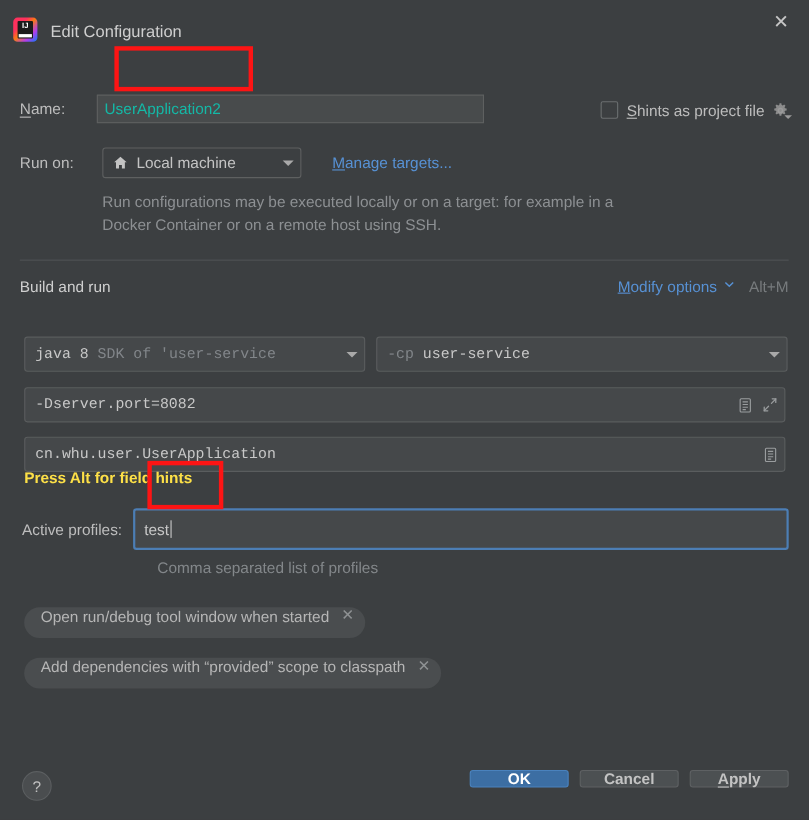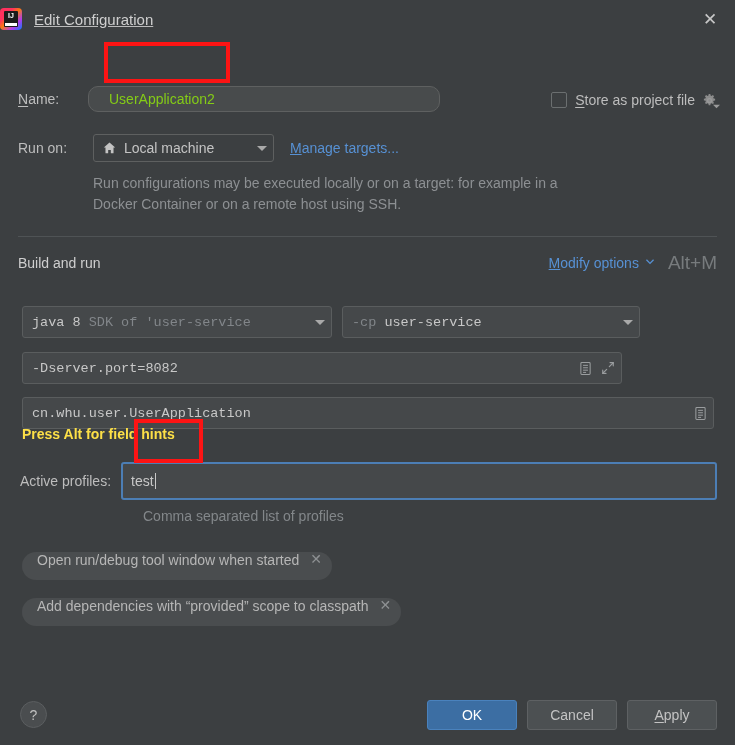--- a/index.html
+++ b/index.html
@@ -15,24 +15,23 @@
     font-size: 14px;
     overflow: hidden;
     position: relative;
     -webkit-font-smoothing: antialiased;
   }
 
   
   .titlebar {
     height: 38px;
     display: flex;
-    align-items: center;
-    padding: 0 0 0 0;
+    align-items: flex-end;
+    padding: 0 0 0 12px;
     position: relative;
-    text-decoration: underline;
   }
   .ij-logo {
     width: 22px;
     height: 22px;
     border-radius: 4px;
     position: relative;
     overflow: hidden;
     flex: 0 0 auto;
     background:
       linear-gradient(135deg, #fe315d 0%, #fe315d 30%, #f97a12 48%, #b03dec 74%, #087cfa 100%);
@@ -99,27 +98,27 @@
     top: 48px;
     left: 18px;
     right: 18px;
     display: flex;
     align-items: center;
   }
   .name-label { width: 70px; }
   .text-input {
     background: #45494a;
     border: 1px solid #5e6060;
-    border-radius: 10px;
-    color: #84cc16;
+    border-radius: 0;
+    color: #14b8a6;
     font-family: "Liberation Sans", sans-serif;
     font-size: 14px;
     height: 26px;
     box-sizing: border-box;
-    padding: 0 20px;
+    padding: 0 6px;
     outline: none;
   }
   #name-input { width: 352px; background: #484b4c; }
 
   .store-wrap {
     position: absolute;
     right: 0;
     top: 0;
     display: flex;
     align-items: center;
@@ -172,21 +171,21 @@
     width: 0; height: 0;
     border-left: 5px solid transparent;
     border-right: 5px solid transparent;
     border-top: 5px solid #a9a9a9;
     margin-left: 6px;
     flex: 0 0 auto;
   }
   .link {
     color: #5791d4;
     font-size: 14px;
-    margin-left: 16px;
+    margin-left: 28px;
     white-space: nowrap;
     cursor: default;
   }
   .link u { text-decoration: underline; }
 
   .runon-desc {
     position: absolute;
     top: 135px;
     left: 93px;
     width: 500px;
@@ -223,21 +222,21 @@
     align-items: center;
   }
   .chev-down {
     margin-left: 6px;
     color: #5791d4;
     font-size: 11px;
   }
   .shortcut {
     margin-left: 13px;
     color: #777b7d;
-    font-size: 19px;
+    font-size: 14px;
   }
 
   
   .mono {
     font-family: "Liberation Mono", "DejaVu Sans Mono", monospace;
     font-size: 13.5px;
     margin-top: 15px;
   }
   .field {
     background: #45484a;
@@ -253,28 +252,28 @@
   .bright { color: #c8c8c8; }
 
   #sdk-row {
     position: absolute;
     top: 253px;
     left: 22px;
     display: flex;
     align-items: center;
   }
   #sdk-combo { width: 310px; }
-  #cp-combo { width: 298px; margin-left: 10px; }
+  #cp-combo { width: 374px; margin-left: 10px; }
   .field .grow { flex: 1 1 auto; overflow: hidden; white-space: nowrap; }
 
   #vm-field {
     position: absolute;
     top: 299px;
     left: 22px;
-    width: 600px;
+    width: 692px;
   }
   #main-field {
     position: absolute;
     top: 344px;
     left: 22px;
     width: 692px;
   }
   .field-icons {
     display: flex;
     align-items: center;
@@ -374,31 +373,32 @@
   }
   .btn-bar {
     position: absolute;
     right: 18px;
     top: 700px;
     display: flex;
     gap: 10px;
   }
   .btn {
     min-width: 90px;
-    height: 30px;
+    height: 16px;
     border-radius: 3px;
     background: #4c5052;
     border: 1px solid #5e6163;
     color: #c3c3c3;
     font-size: 14px;
     display: flex;
     align-items: center;
     justify-content: center;
     box-sizing: border-box;
     cursor: default;
+    font-weight: bold;
   }
   .btn.primary {
     background: #3c6ea3;
     border-color: #4a82bd;
     color: #ffffff;
   }
   .btn u { text-decoration: underline; text-underline-offset: 2px; }
 
   
   .annot {
@@ -428,21 +428,21 @@
     <div class="label name-label">
       <u>N</u><span>ame:</span>
     </div>
     <div class="text-input" id="name-input" style="display:flex;align-items:center;">
       <span>UserApplication2</span>
     </div>
 
     <div class="store-wrap">
       <div class="checkbox"></div>
       <div class="label">
-        <u>S</u><span>tore as project file</span>
+        <u>S</u><span>hints as project file</span>
       </div>
       <div class="gear-icon">
         <svg viewBox="0 0 16 16" width="15" height="15" fill="#9a9a9a">
           <path d="M8 5.2A2.8 2.8 0 1 0 8 10.8 2.8 2.8 0 0 0 8 5.2zm0 1.5a1.3 1.3 0 1 1 0 2.6 1.3 1.3 0 0 1 0-2.6z"></path>
           <path d="M7.1 1h1.8l.25 1.6c.4.12.78.28 1.12.49l1.32-.93 1.27 1.27-.93 1.32c.21.34.37.72.49 1.12L14 6.1v1.8l-1.6.25c-.12.4-.28.78-.49 1.12l.93 1.32-1.27 1.27-1.32-.93c-.34.21-.72.37-1.12.49L8.9 13H7.1l-.25-1.6a4.4 4.4 0 0 1-1.12-.49l-1.32.93-1.27-1.27.93-1.32a4.4 4.4 0 0 1-.49-1.12L2 7.9V6.1l1.6-.25c.12-.4.28-.78.49-1.12l-.93-1.32 1.27-1.27 1.32.93c.34-.21.72-.37 1.12-.49L7.1 1z" opacity="0.85"></path>
         </svg>
         <svg viewBox="0 0 8 8" width="7" height="7" style="position:absolute;right:-3px;bottom:-2px;" fill="#9a9a9a">
           <path d="M0 2l4 4 4-4z"></path>
         </svg>
       </div>

